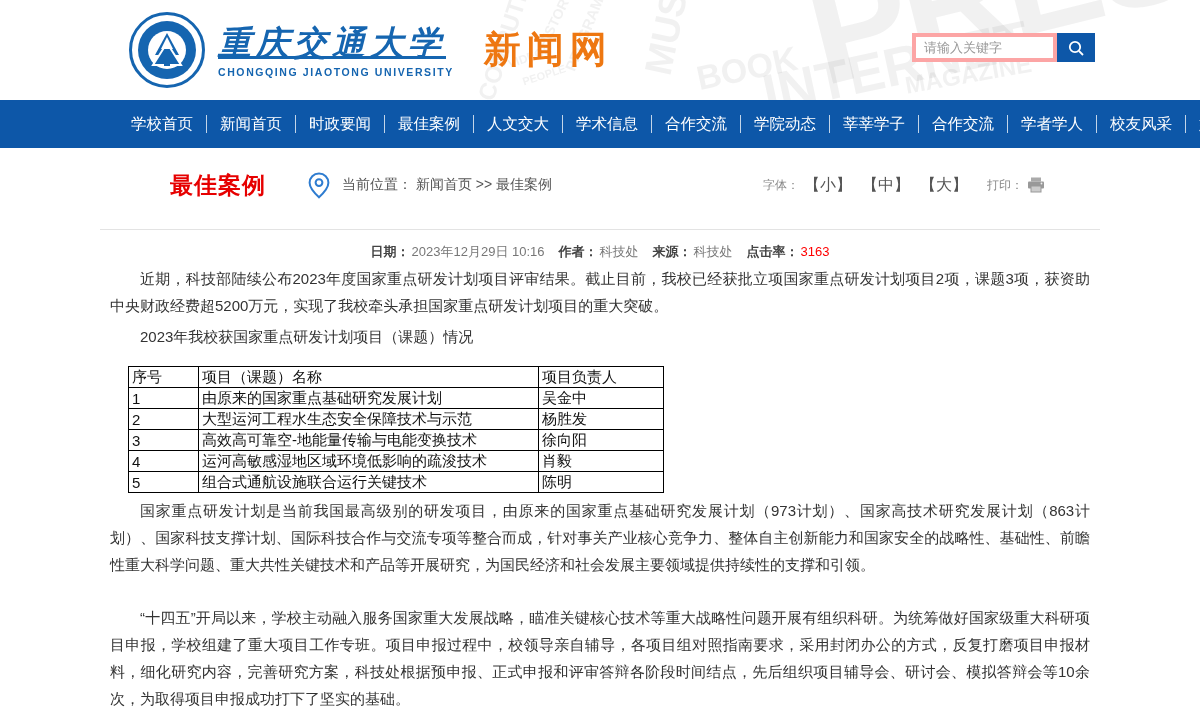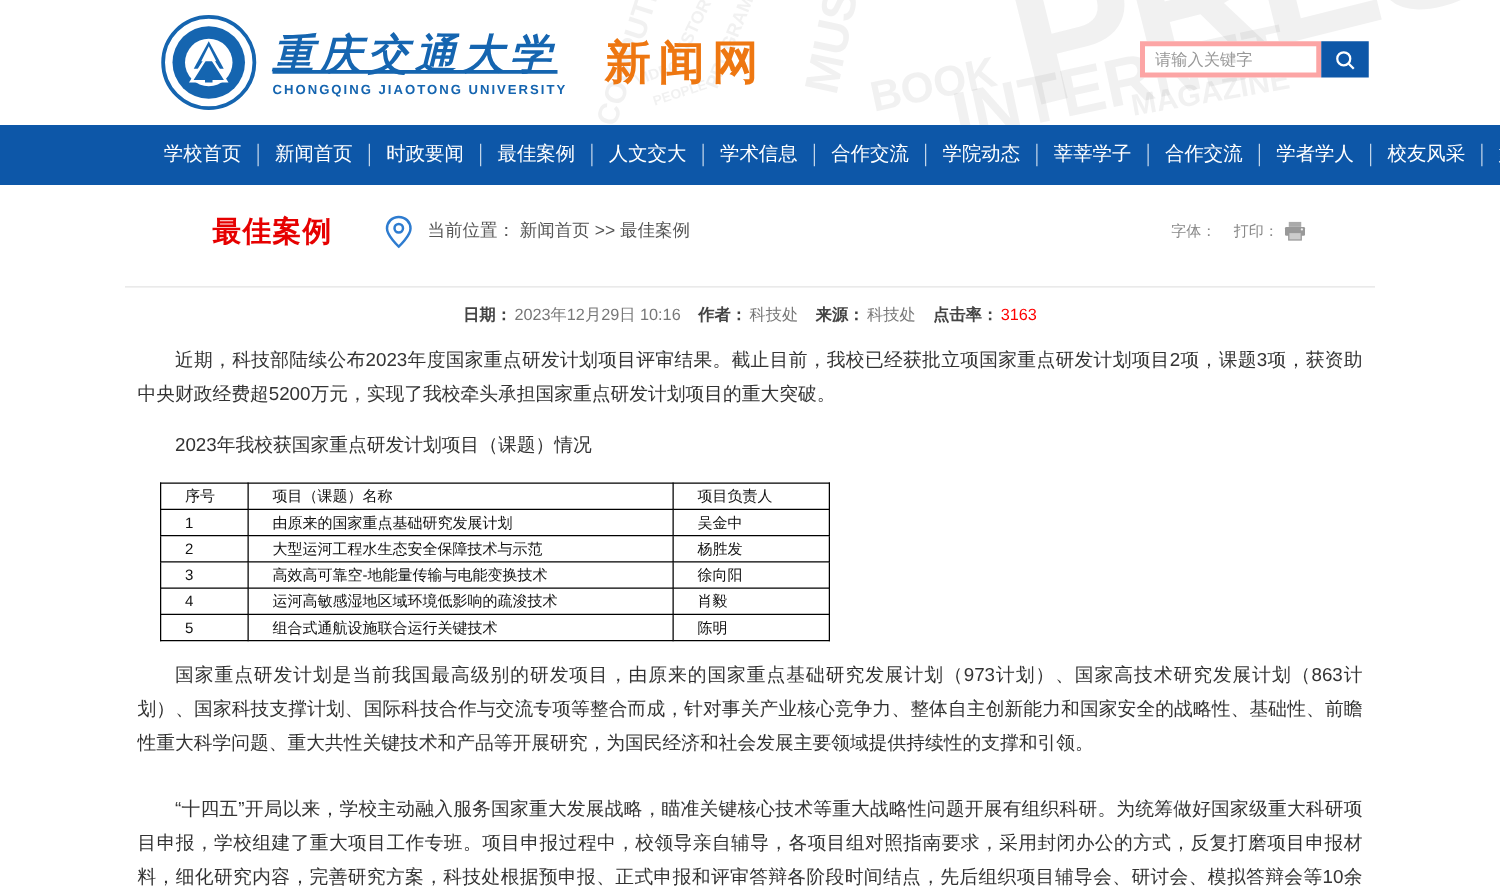--- a/index.html
+++ b/index.html
@@ -62,26 +62,26 @@
   .font-size-btn{font-size:16px;color:#555;margin:0 5px;cursor:pointer;}
   .page-tools .printer{margin-left:4px;cursor:pointer;}
 
   
   .article h1{margin-top:22px;text-align:center;font-size:22px;font-weight:bold;color:var(--title-blue);}
   .divider{border-bottom:1px solid #e3e3e3;margin-top:15px;}
   .meta{display:flex;justify-content:center;gap:14px;margin-top:13px;font-size:13px;color:#777;}
   .meta b{color:#444;font-weight:bold;margin-right:2px;}
   .meta .clicks{color:var(--clicks-red);}
   .body-text{padding:0 10px;}
-  .body-text p{font-size:15px;line-height:27px;color:#333;text-indent:2em;margin-top:14px;text-align:justify;}
+  .body-text p{font-size:15px;line-height:27px;color:#333;text-indent:2em;margin-top:4px;text-align:justify;}
   .body-text p.gap-top{margin-top:26px;}
 
   table.projects{border-collapse:collapse;margin:16px 0 0 18px;}
-  table.projects th,table.projects td{border:1px solid #000;font-size:12px;font-weight:normal;
-    color:#111;padding:0 19px;height:21px;text-align:left;white-space:nowrap;}
+  table.projects th,table.projects td{border:1px solid #000;font-size:15px;font-weight:normal;
+    color:#111;padding:0 3px;height:21px;text-align:left;white-space:nowrap;}
   table.projects th:nth-child(1),table.projects td:nth-child(1){width:70px;}
   table.projects th:nth-child(2),table.projects td:nth-child(2){width:340px;}
   table.projects th:nth-child(3),table.projects td:nth-child(3){width:125px;}
 </style>
 </head>
 <body>
 
 <div class="page">
 
   <header class="site-header">
@@ -149,20 +149,21 @@
     <svg class="pin" width="22" height="27" viewBox="0 0 22 27">
       <path d="M11 1.5C5.6 1.5 1.6 5.6 1.6 10.8 1.6 16.6 11 25.3 11 25.3s9.4-8.7 9.4-14.5C20.4 5.6 16.4 1.5 11 1.5z" fill="none" stroke="#2e7cd0" stroke-width="2"></path>
       <circle cx="11" cy="10.6" r="3.4" fill="none" stroke="#2e7cd0" stroke-width="2"></circle>
     </svg>
     <div class="crumb-text">
       <span>当前位置：</span>
       <span class="path">新闻首页 &gt;&gt; 最佳案例</span>
     </div>
     <div class="page-tools">
       <span class="tool-label">字体：</span>
+      <span id="font-sizes"><span class="font-size-btn">【小】</span><span class="font-size-btn">【中】</span><span class="font-size-btn">【大】</span></span>
       <span class="tool-label" style="margin-left:14px;">打印：</span>
       <svg class="printer" width="18" height="16" viewBox="0 0 18 16">
         <rect x="4" y="0.5" width="10" height="4" fill="#aaa"></rect>
         <rect x="1" y="4.5" width="16" height="7" rx="1" fill="#999"></rect>
         <rect x="4" y="9" width="10" height="6" fill="#ccc" stroke="#999" stroke-width="1"></rect>
         <circle cx="14.5" cy="6.5" r="0.9" fill="#eee"></circle>
       </svg>
     </div>
   </div>
 

